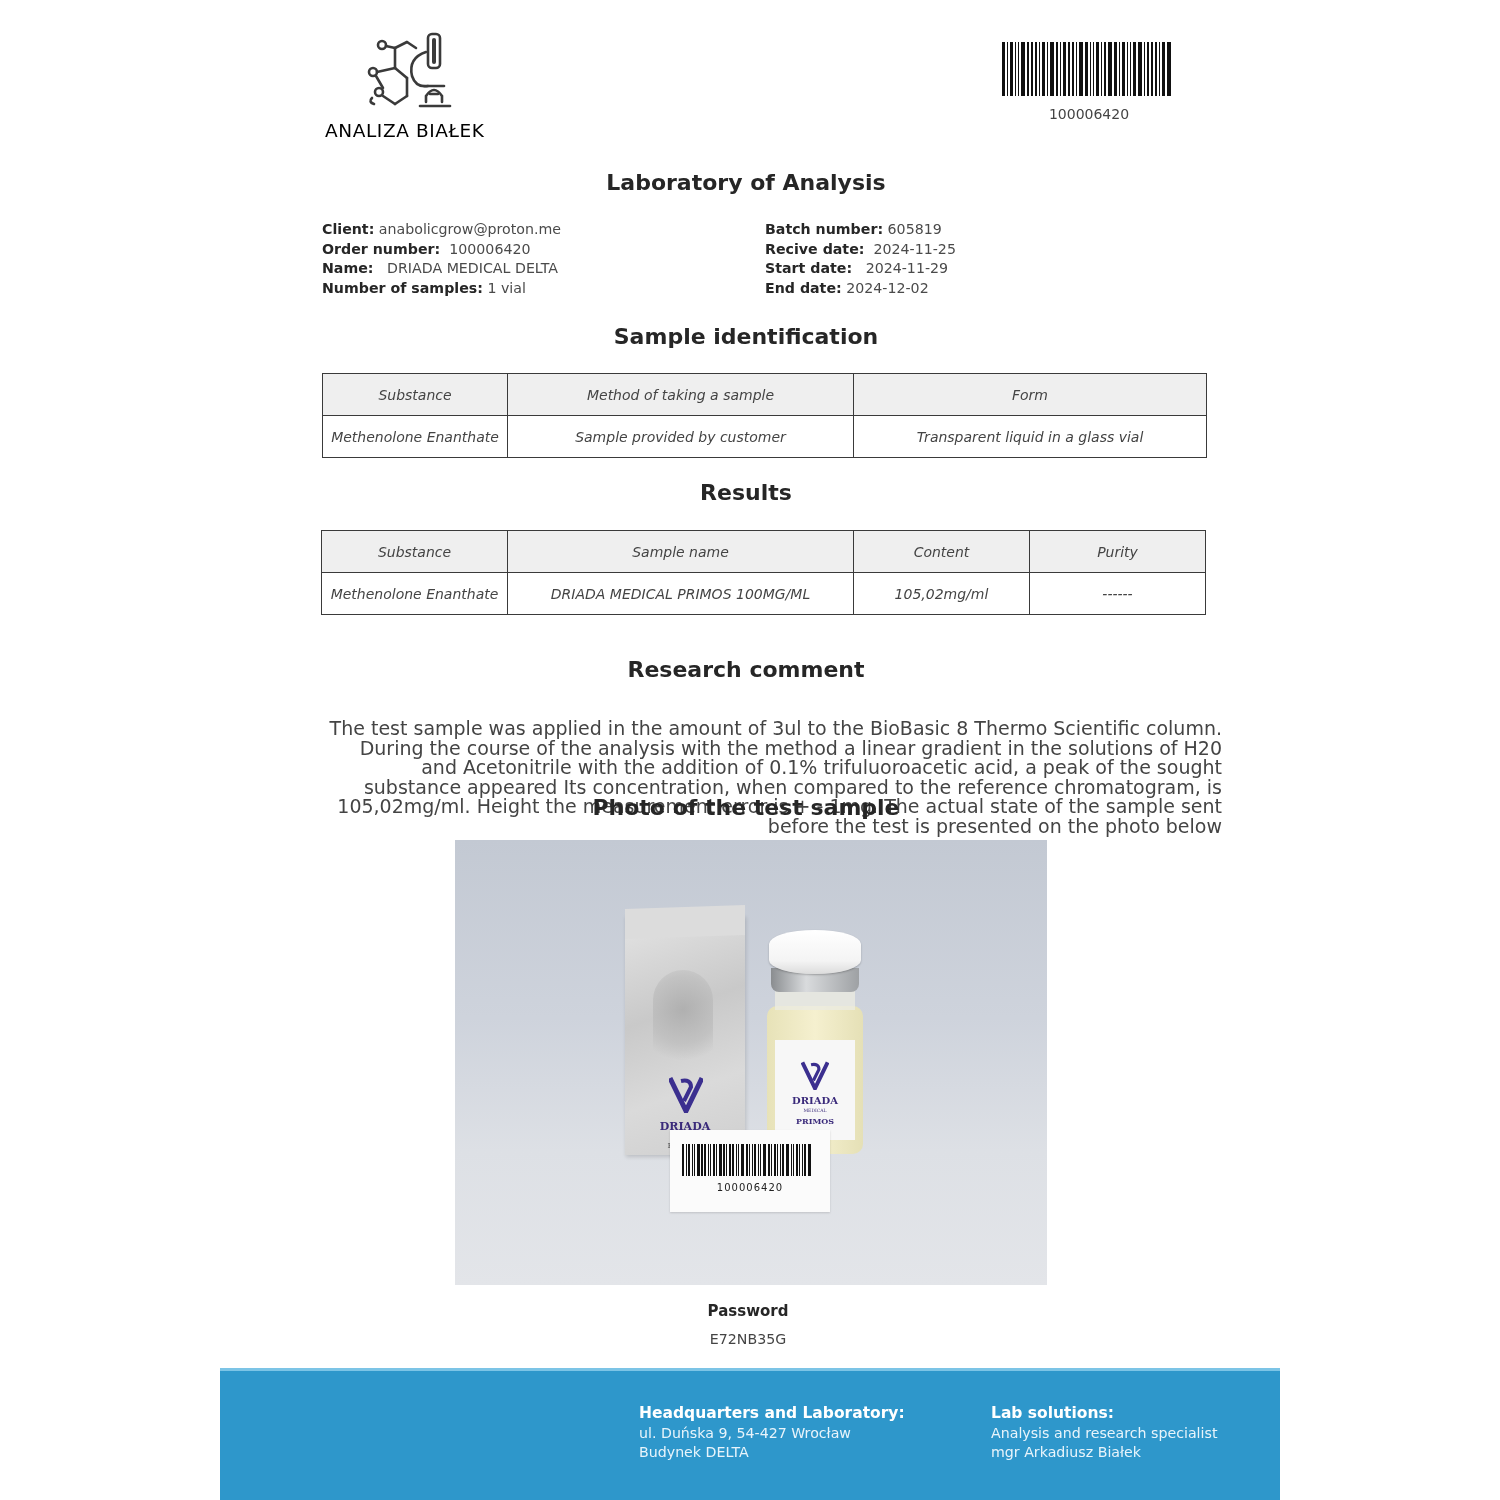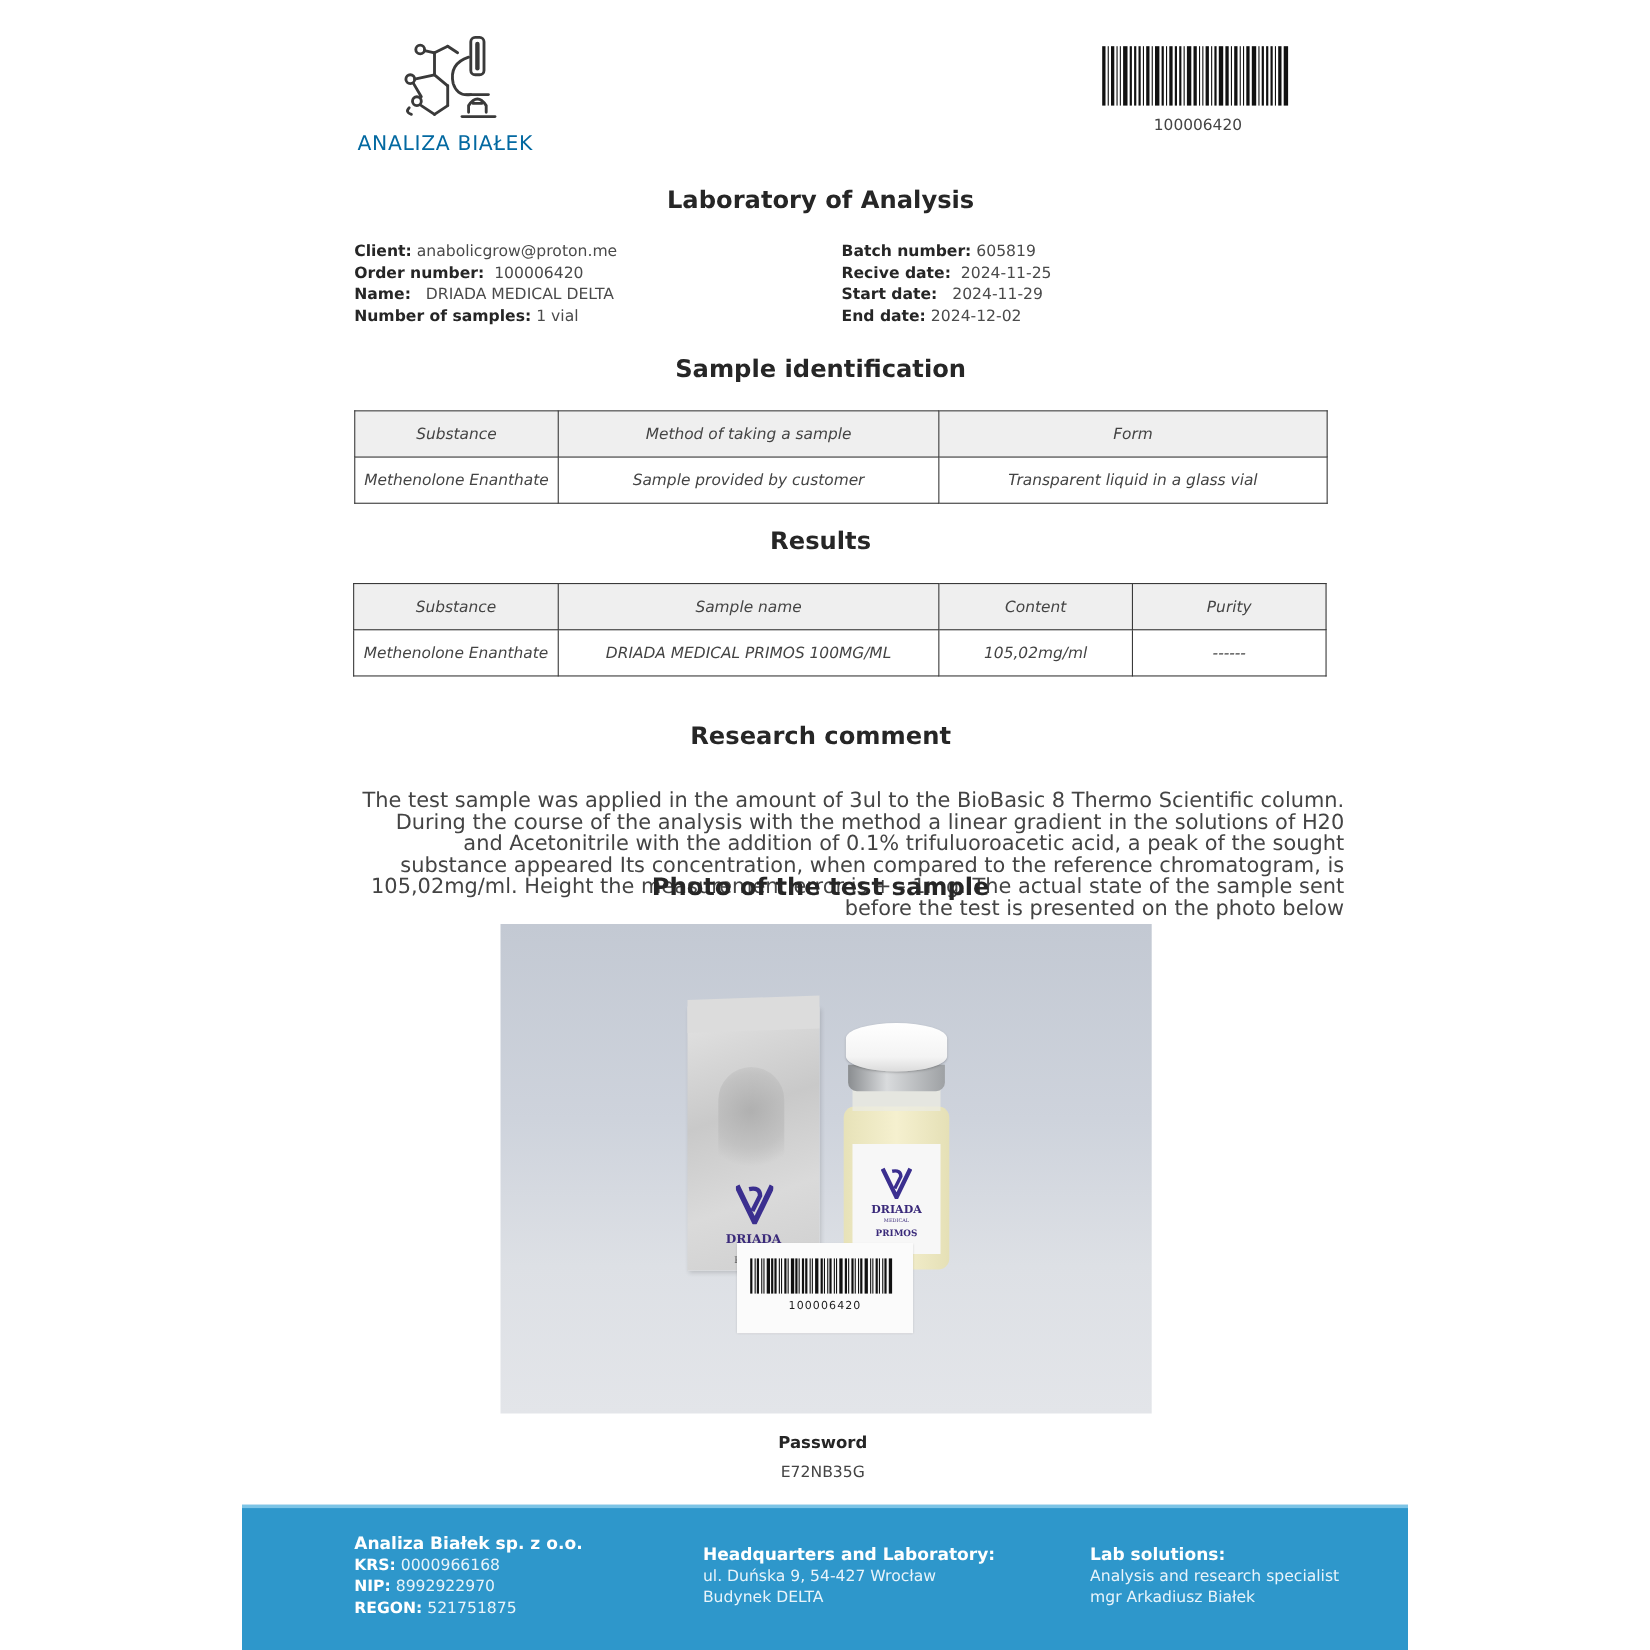--- a/index.html
+++ b/index.html
@@ -1,21 +1,21 @@
 <!DOCTYPE html>
 <html><head>
   <meta charset="utf-8">
   <style>
     * { box-sizing: border-box; margin: 0; padding: 0; }
     html, body { width: 1500px; height: 1500px; background: #ffffff; overflow: hidden; }
     body { font-family: "DejaVu Sans", sans-serif; color: #3a3a3a; position: relative; }
 
     .logo { position: absolute; left: 322px; top: 28px; width: 180px; height: 120px; }
     .logo svg { position: absolute; left: 40px; top: 0; }
-    .logo-text { position: absolute; left: 3px; top: 92px; font-family: "DejaVu Sans", sans-serif; font-size: 18.5px; letter-spacing: 0.6px; color: #0369a1; font-weight: 400; white-space: nowrap; }
+    .logo-text { position: absolute; left: 3px; top: 92px; font-family: "DejaVu Sans", sans-serif; font-size: 18.5px; letter-spacing: 0.6px; color: #000000; font-weight: 400; white-space: nowrap; }
 
     .barcode-top { position: absolute; left: 1002px; top: 42px; width: 174px; height: 54px; display: flex; align-items: stretch; }
     .barcode-top span { display: block; background: #111; margin-right: 2px; }
     .barcode-num { position: absolute; left: 1002px; top: 106px; width: 174px; text-align: center; font-size: 14px; color: #444; }
 
     .title { position: absolute; left: 0; width: 1500px; text-align: center; font-weight: bold; color: #262626; }
     .t-lab { top: 170px; font-size: 22px; left: -4px; }
     .t-sample { top: 324px; font-size: 22px; left: -4px; }
     .t-results { top: 480px; font-size: 22px; left: -4px; }
     .t-comment { top: 657px; font-size: 22px; left: -4px; }
@@ -275,26 +275,20 @@
       </div>
     <div class="num">100006420</div>
   </div>
 </div>
 
 <div class="pw-label">Password</div>
 <div class="pw-value">E72NB35G</div>
 
 <div class="footer">
   <div class="topline"></div>
-  <div class="f-col f1">
-    <div class="head">Analiza Białek sp. z o.o.</div>
-    <div><b>KRS:</b> <span>0000966168</span></div>
-    <div><b>NIP:</b> <span>8992922970</span></div>
-    <div><b>REGON:</b> <span>521751875</span></div>
-  </div>
   <div class="f-col f2">
     <div class="head">Headquarters and Laboratory:</div>
     <div>ul. Duńska 9, 54-427 Wrocław</div>
     <div>Budynek DELTA</div>
   </div>
   <div class="f-col f3">
     <div class="head">Lab solutions:</div>
     <div>Analysis and research specialist</div>
     <div>mgr Arkadiusz Białek</div>
   </div>

